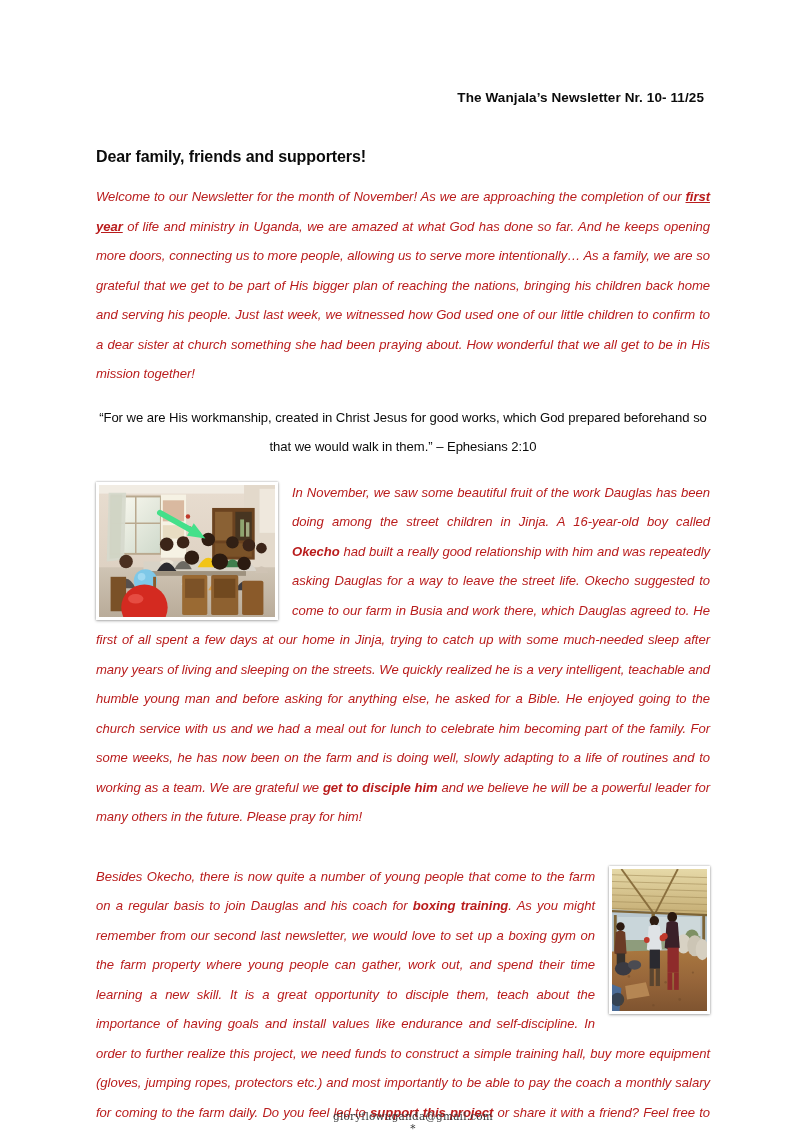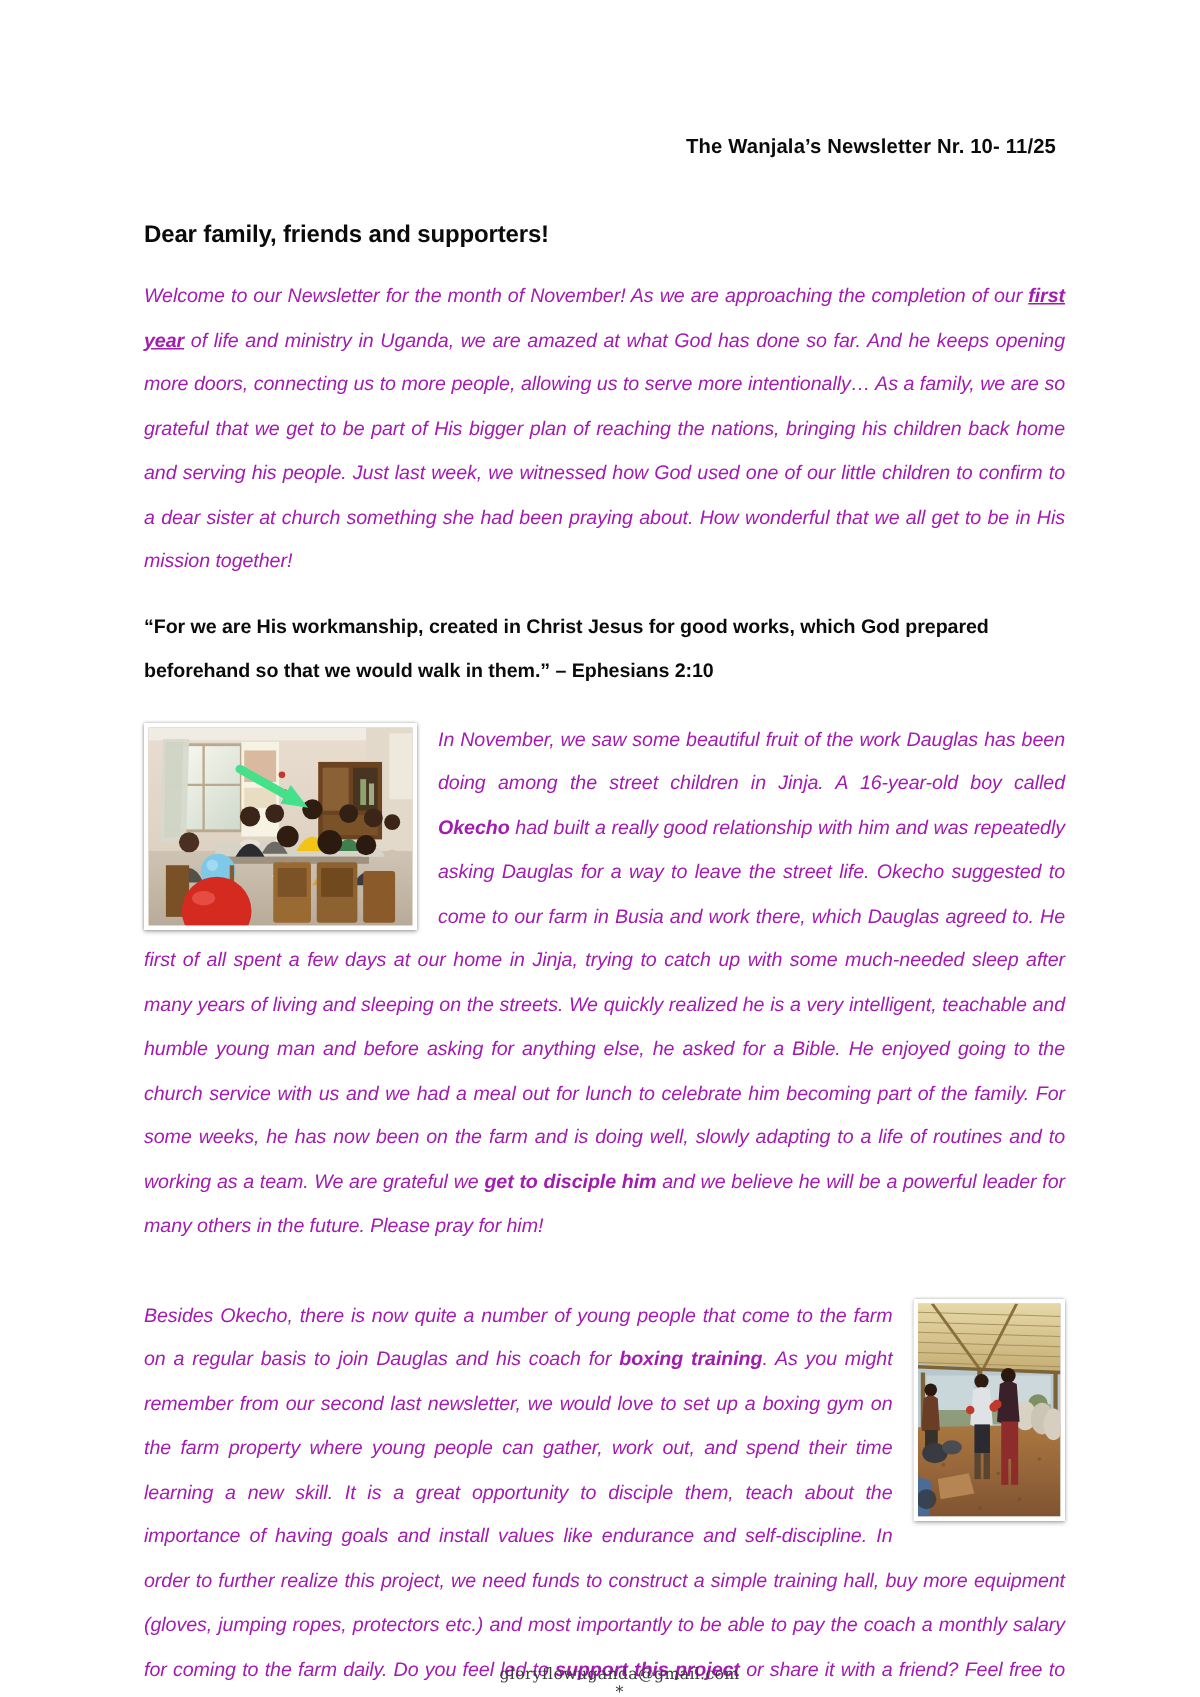--- a/index.html
+++ b/index.html
@@ -49,30 +49,30 @@
     margin: 0 0 14px 0;
     color: #0b0b0b;
   }
 
   p.body-text {
     font-style: italic;
     font-size: 13.1px;
     line-height: 29.5px;
     text-align: justify;
     margin: 16px 0 14px 0;
-    color: #a21caf;
+    color: #b91c1c;
     letter-spacing: -0.05px;
   }
 
   p.verse {
     font-style: normal;
-    font-weight: bold;
+    font-weight: normal;
     font-size: 13.1px;
     line-height: 29.5px;
-    text-align: left;
+    text-align: center;
     margin: 0 0 14px 0;
     color: #0b0b0b;
     letter-spacing: -0.05px;
   }
 
   .em-bold {
     font-weight: bold;
     font-style: italic;
   }
   .em-bold-u {

